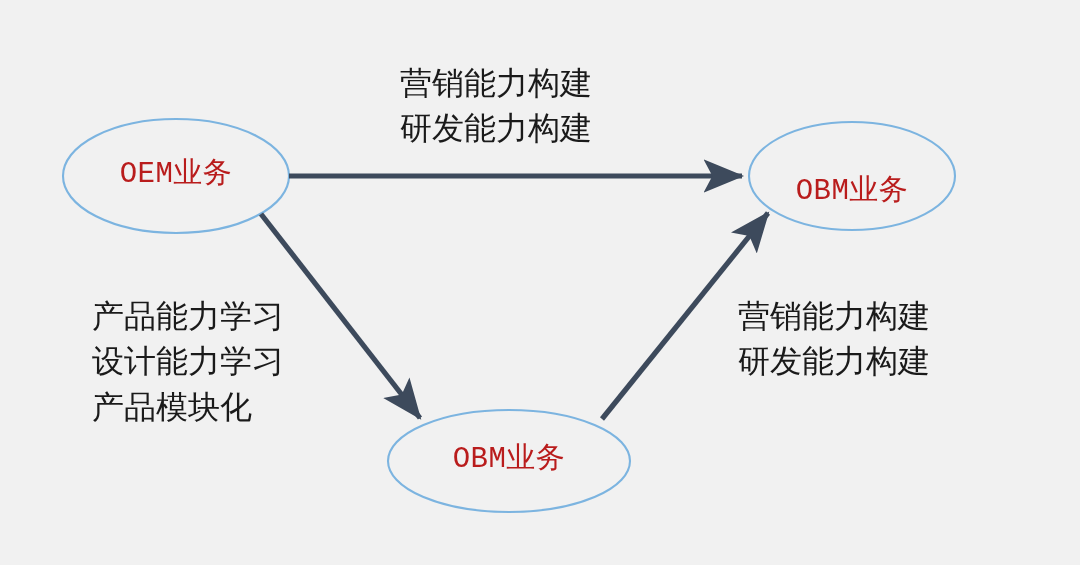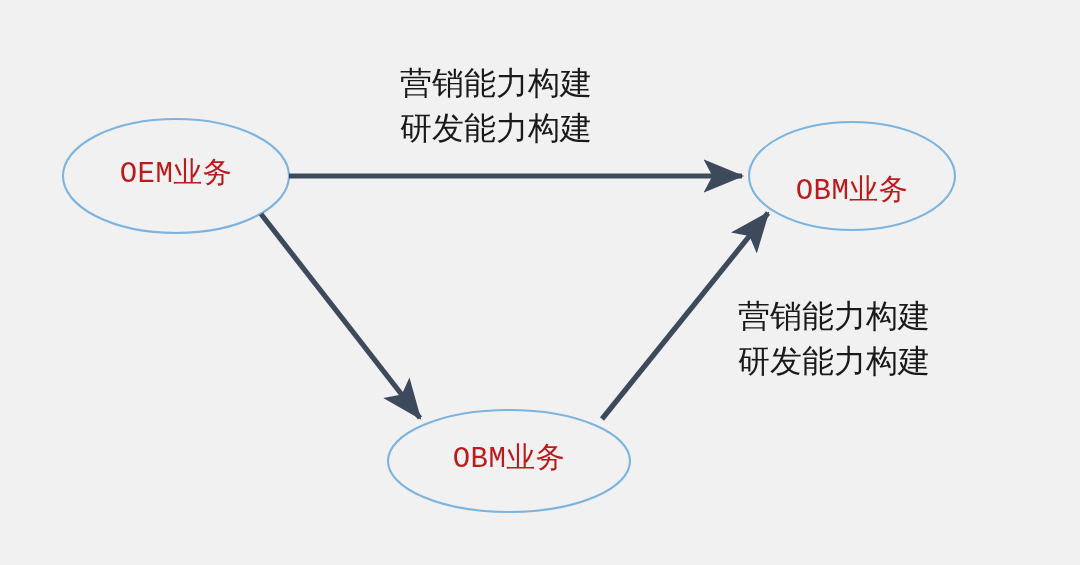--- a/index.html
+++ b/index.html
@@ -84,19 +84,24 @@
 
   <div class="node-label" style="left: 742px; top: 158px; width: 220px; margin-top: 17px;">OBM业务</div>
 
   <div class="node-label" style="left: 399px; top: 443px; width: 220px;">OBM业务</div>
 
   <div class="edge-label tl-center" style="left: 386px; top: 61px; width: 220px;">
     <span class="ln">营销能力构建</span>
     <span class="ln">研发能力构建</span>
   </div>
 
+  <div class="edge-label tl-left" style="left: 92px; top: 294px; width: 230px;">
+    <span class="ln">产品能力学习</span>
+    <span class="ln">设计能力学习</span>
+    <span class="ln">产品模块化</span>
+  </div>
 
   <div class="edge-label tl-left" style="left: 738px; top: 294px; width: 230px;">
     <span class="ln">营销能力构建</span>
     <span class="ln">研发能力构建</span>
   </div>
 
 </div>
 
 </body></html>

